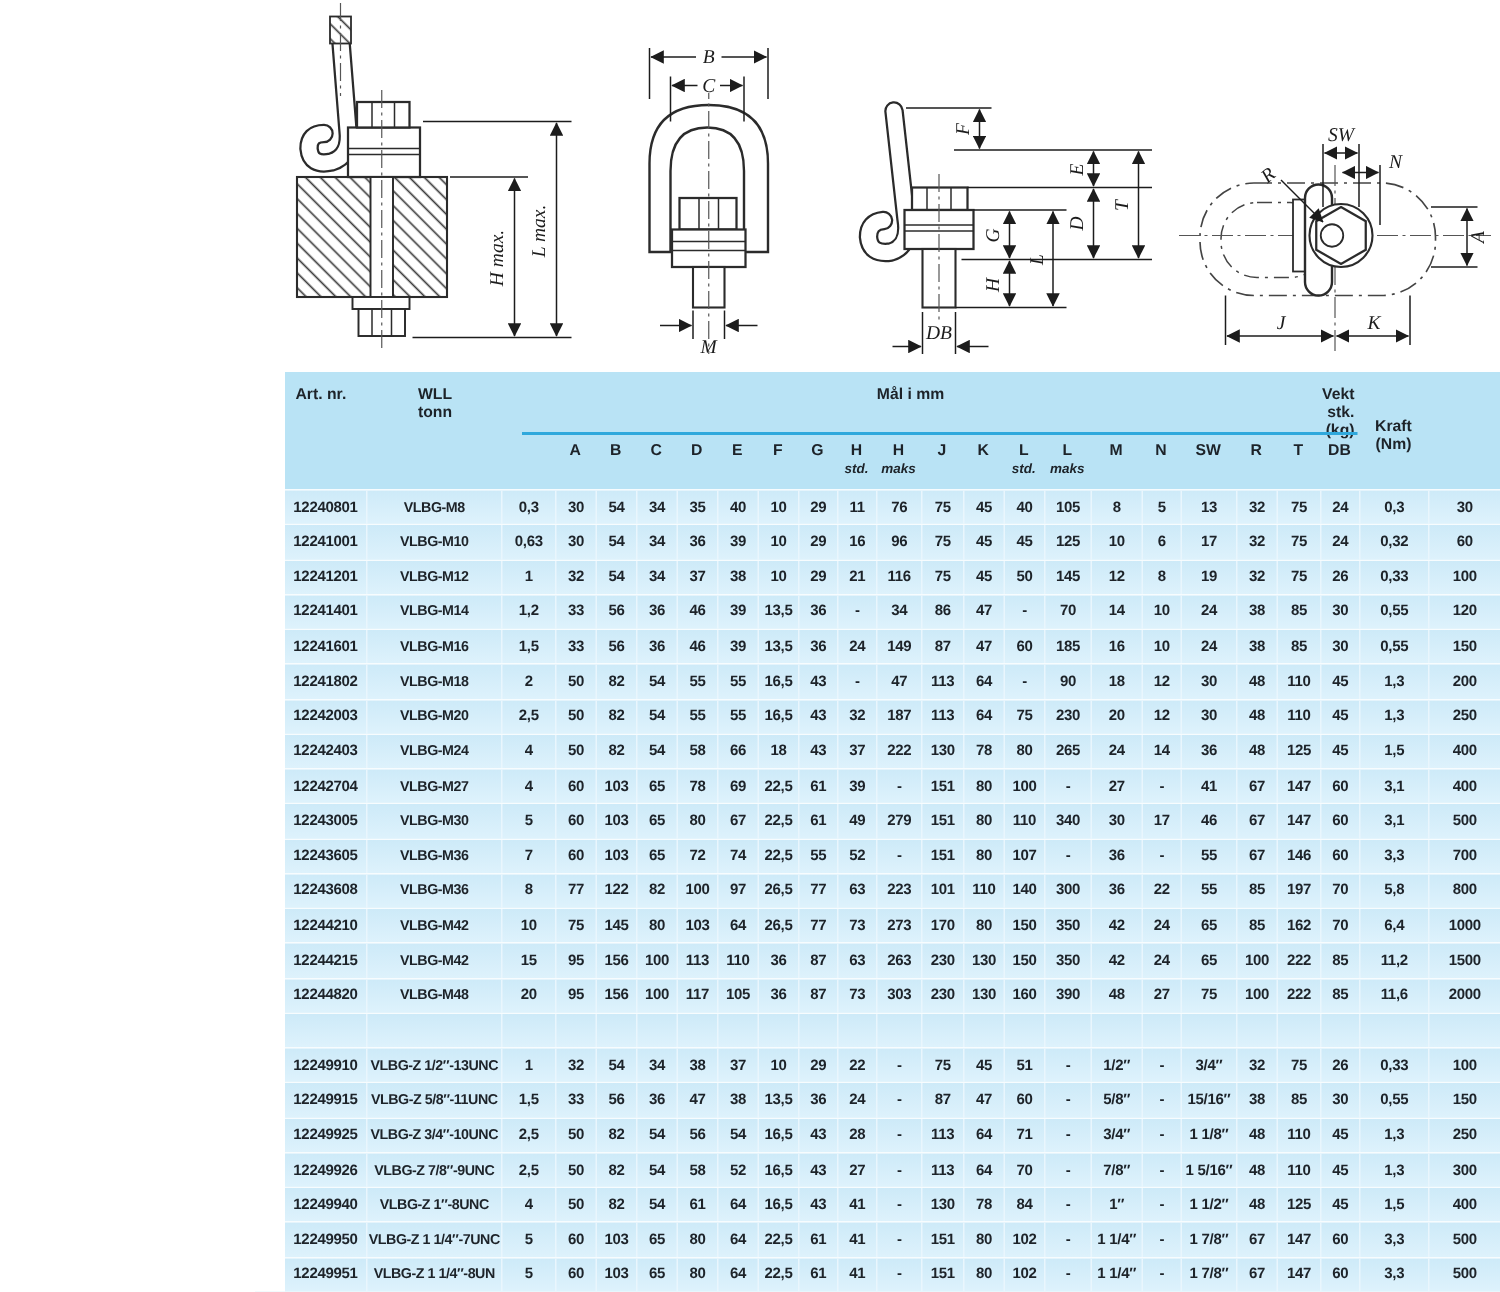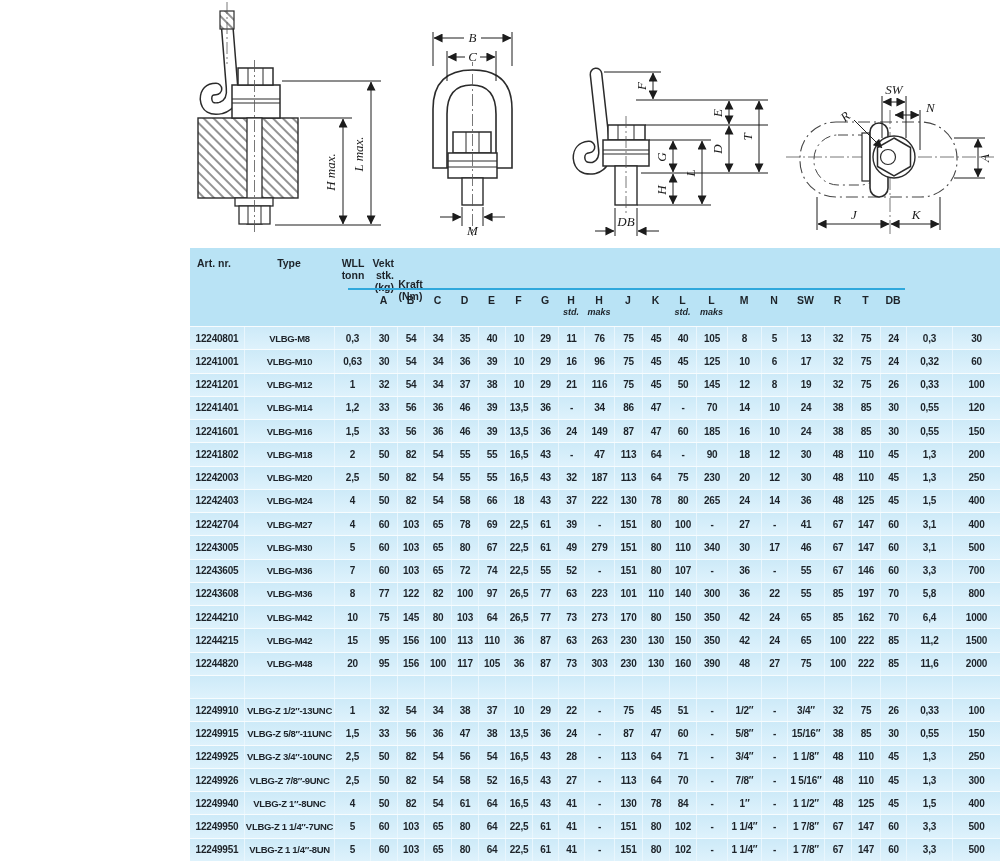--- a/index.html
+++ b/index.html
@@ -187,25 +187,25 @@
       <line x1="113" y1="166" x2="161" y2="166" stroke="#1c1c1c" stroke-width="1" marker-start="url(#arr)" marker-end="url(#arr)"></line>
       <text class="dimtxt" x="76" y="161" text-anchor="middle">J</text>
       <text class="dimtxt" x="138" y="161" text-anchor="middle">K</text>
     </svg>
   </div>
 
   <div class="spec-table">
     <div class="thead">
       <div class="h-row1 cols">
         <div class="hcell hc-art">Art. nr.</div>
-        <div class="hcell hc-type">Type</div>
         <div class="hcell hc-wll">
           <span style="display:block">WLL</span>
           <span style="display:block">tonn</span>
         </div>
+        <div class="hcell hc-group">Mål i mm</div>
         <div class="hcell hc-vekt">
           <span style="display:block">Vekt</span>
           <span style="display:block">stk. (kg)</span>
         </div>
         <div class="hcell hc-kraft">
           <span style="display:block">Kraft</span>
           <span style="display:block">(Nm)</span>
         </div>
       </div>
       <div class="dims-rule"></div>

